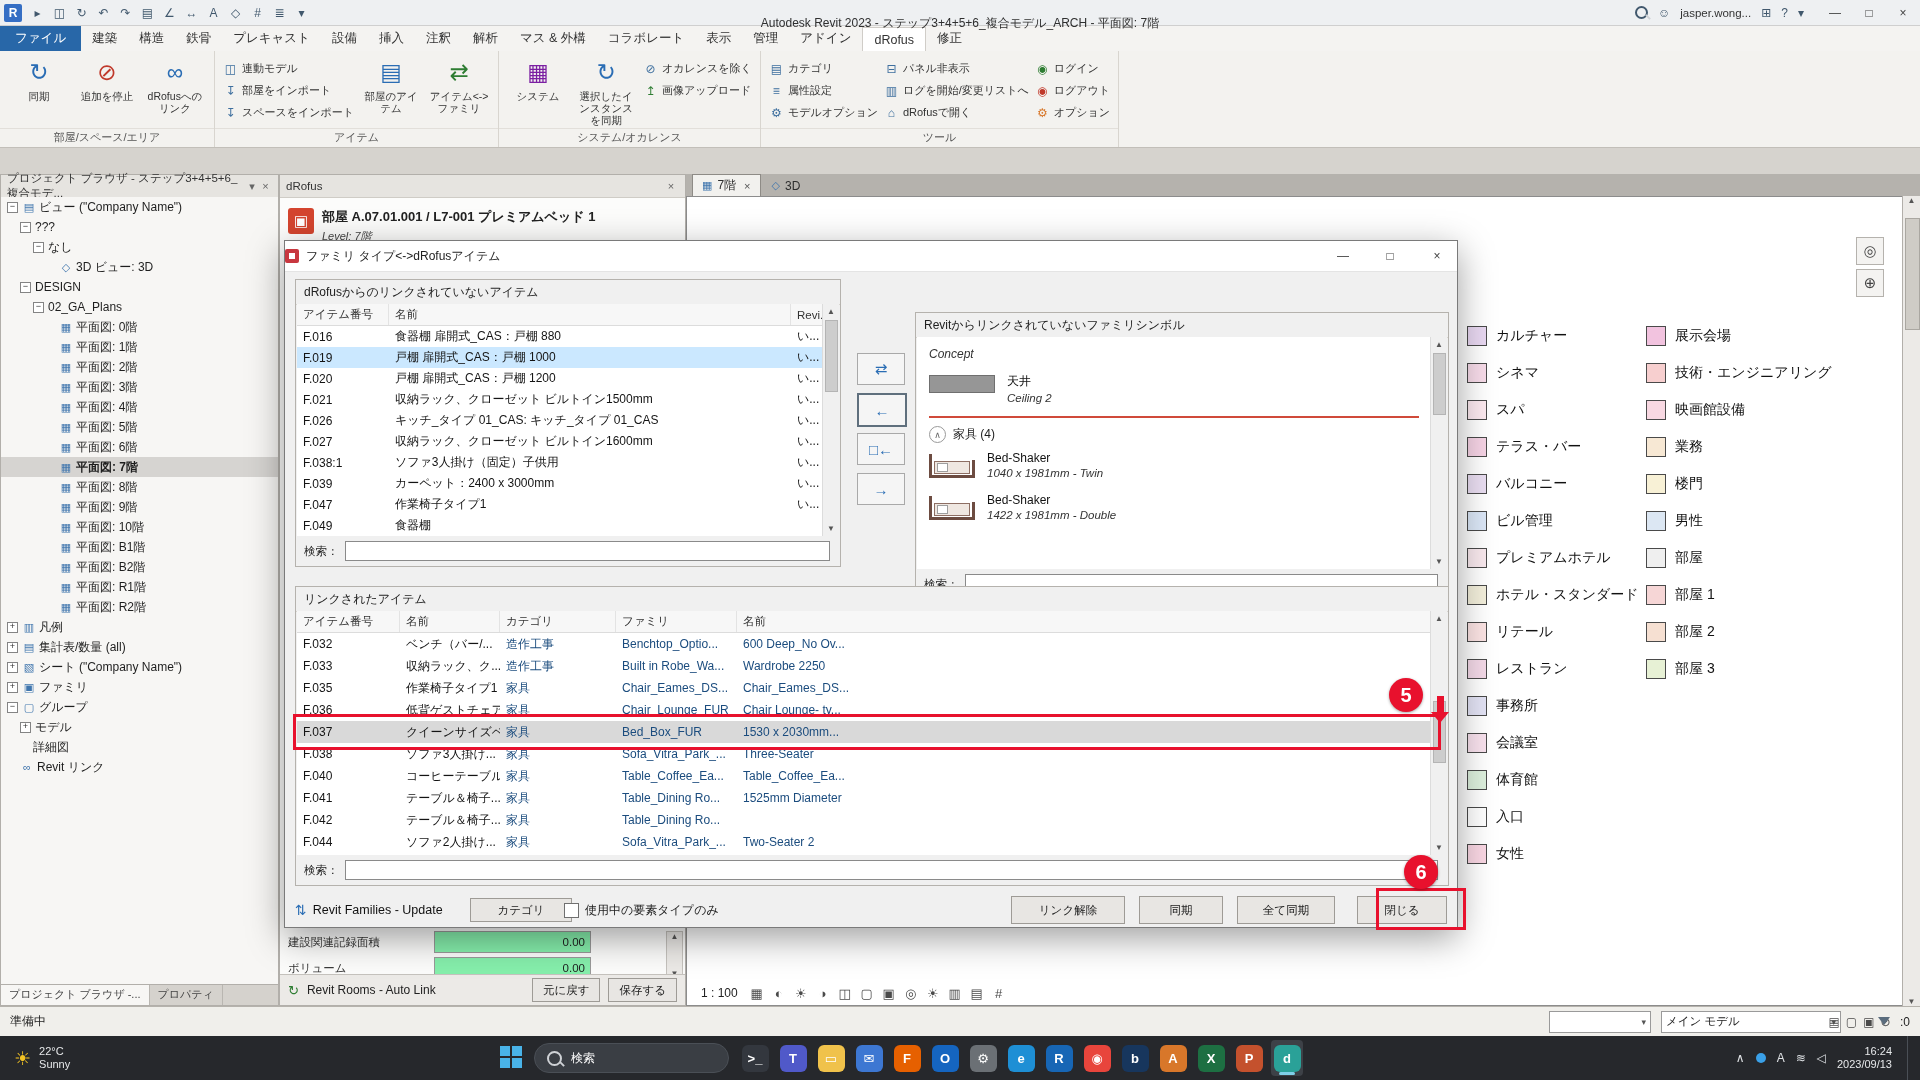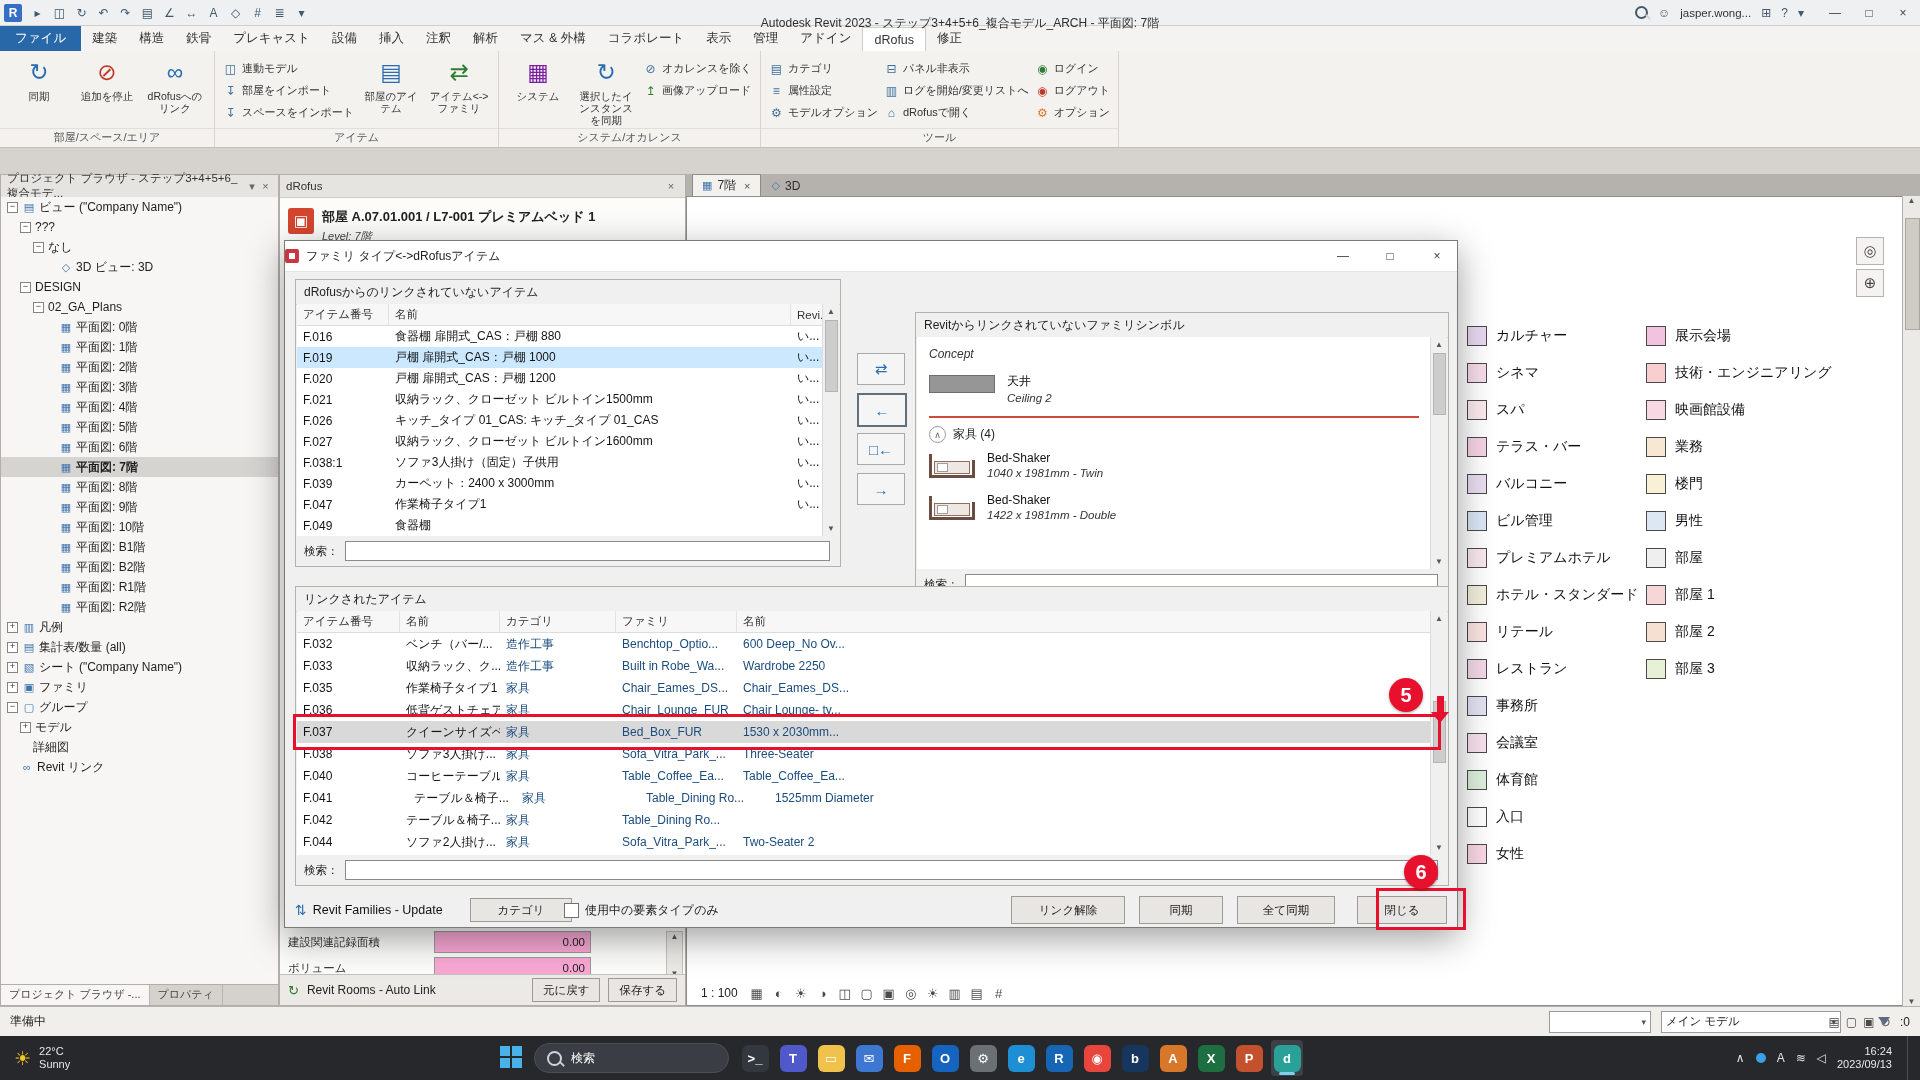--- a/index.html
+++ b/index.html
@@ -48,21 +48,21 @@
   .ptab{padding:2px 8px;font-size:11px;color:#444;border-right:1px solid #b9b6b1;}
   .ptab.on{background:#f7f6f4;}
 
   #drofus-panel{left:279px;width:407px;background:#fcfcfb;}
   #dr-room{display:flex;gap:8px;padding:10px 8px;align-items:flex-start;}
   #dr-room-ic{width:26px;height:26px;background:#d4452f;border-radius:3px;color:#fff;display:flex;align-items:center;justify-content:center;font-size:15px;flex:none;}
   #dr-room-title{font-size:13px;font-weight:bold;color:#222;}
   #dr-room-level{font-size:11px;font-style:italic;color:#444;margin-top:3px;}
   .dr-field{position:absolute;left:8px;display:flex;align-items:center;gap:6px;}
   .dr-field .lbl{width:140px;font-size:11.5px;color:#333;overflow:hidden;white-space:nowrap;}
-  .dr-field .val{width:150px;height:20px;background:#f9a8d4;border:1px solid #9a9a9a;font-size:11.5px;display:flex;align-items:center;justify-content:flex-end;padding-right:5px;}
+  .dr-field .val{width:150px;height:20px;background:#86efac;border:1px solid #9a9a9a;font-size:11.5px;display:flex;align-items:center;justify-content:flex-end;padding-right:5px;}
   #dr-scroll{position:absolute;right:2px;top:756px;width:15px;height:46px;background:#eceae7;border:1px solid #c5c2bd;font-size:8px;color:#555;display:flex;flex-direction:column;justify-content:space-between;align-items:center;}
   #dr-footer{position:absolute;left:0;right:0;bottom:0;height:30px;background:#eceae7;border-top:1px solid #c5c2bd;display:flex;align-items:center;gap:8px;padding:0 8px;}
   #dr-footer .fic{color:#2e7d32;font-size:13px;}
   #dr-footer .flabel{font-size:12px;color:#222;flex:1;white-space:nowrap;overflow:hidden;}
   .btn{background:#e8e6e3;border:1px solid #9e9b96;height:22px;display:flex;align-items:center;justify-content:center;font-size:11.5px;padding:0 10px;color:#222;}
 
   
   #canvas-area{position:absolute;left:686px;top:174px;right:0;bottom:74px;background:#b5b2ad;}
   #doc-tabs{position:absolute;left:0;right:0;top:0;height:22px;display:flex;align-items:flex-end;padding-left:6px;gap:2px;}
   .dtab{display:flex;align-items:center;gap:5px;height:21px;padding:0 9px;font-size:12px;color:#2e2e2e;}
@@ -873,21 +873,21 @@
             <span class="lc3 navy">Sofa_Vitra_Park_...</span>
             <span class="lc4 navy">Three-Seater</span>
           </div>
           <div class="trow" style="height: 22px;">
             <span class="lc0">F.040</span>
             <span class="lc1">コーヒーテーブル</span>
             <span class="lc2 navy">家具</span>
             <span class="lc3 navy">Table_Coffee_Ea...</span>
             <span class="lc4 navy">Table_Coffee_Ea...</span>
           </div>
-          <div class="trow" style="height: 22px; gap: 8px;">
+          <div class="trow" style="height: 22px;">
             <span class="lc0">F.041</span>
             <span class="lc1">テーブル＆椅子...</span>
             <span class="lc2 navy">家具</span>
             <span class="lc3 navy">Table_Dining Ro...</span>
             <span class="lc4 navy">1525mm Diameter</span>
           </div>
           <div class="trow" style="height: 22px;">
             <span class="lc0">F.042</span>
             <span class="lc1">テーブル＆椅子...</span>
             <span class="lc2 navy">家具</span>

